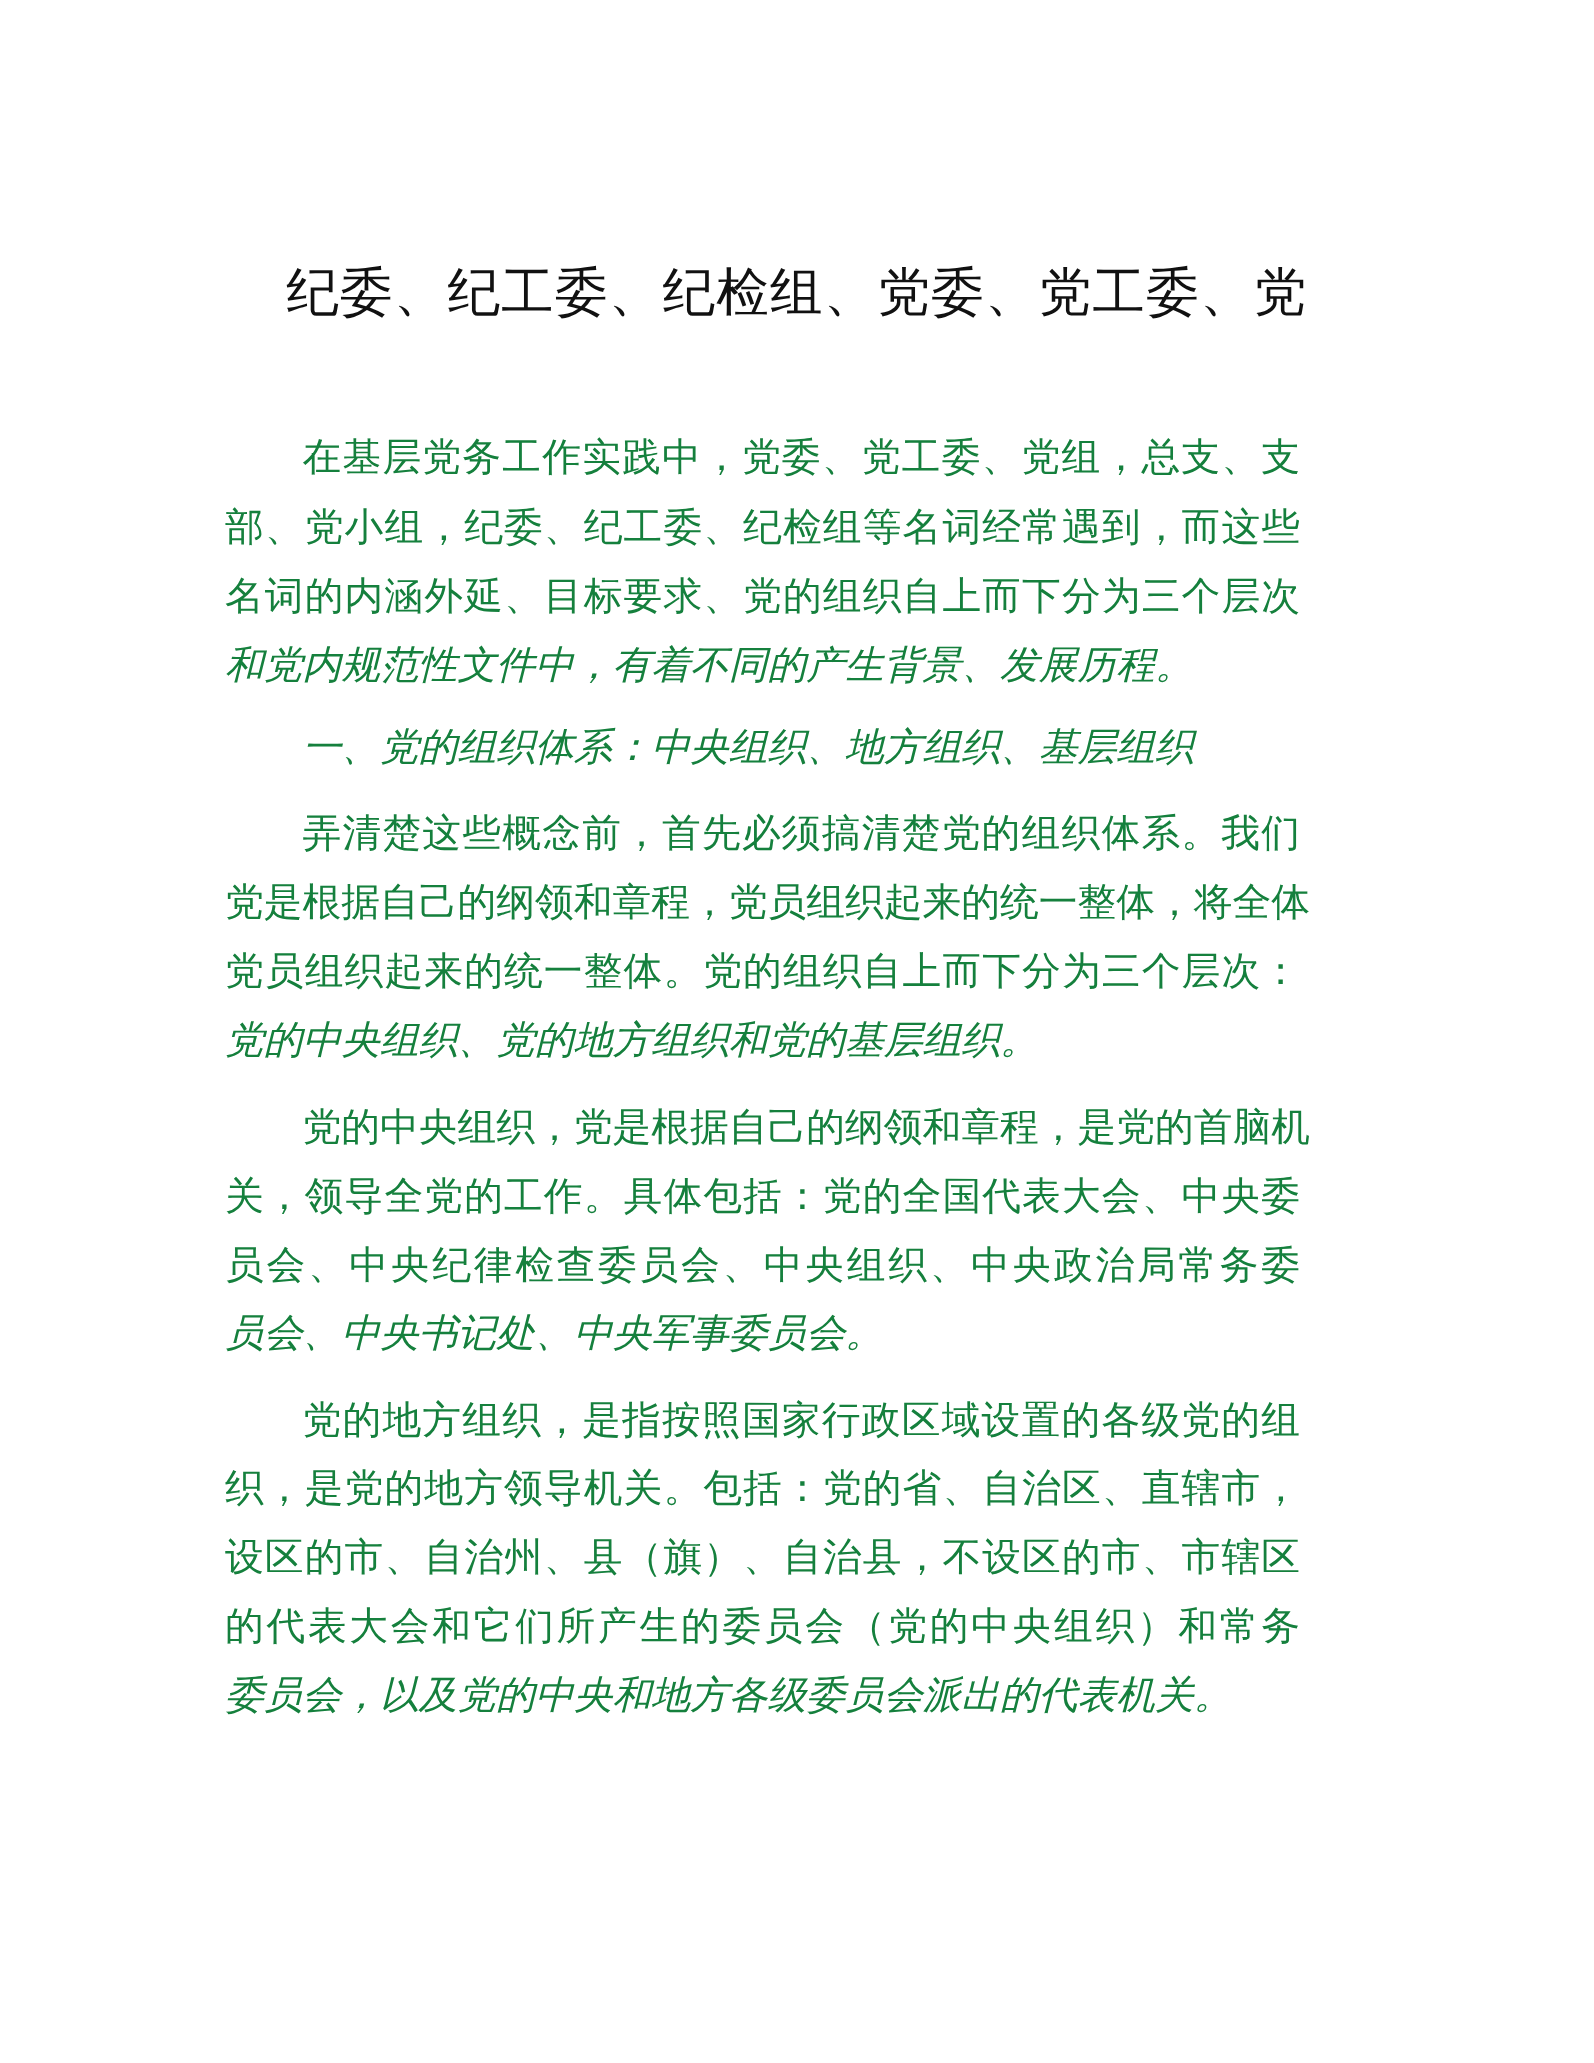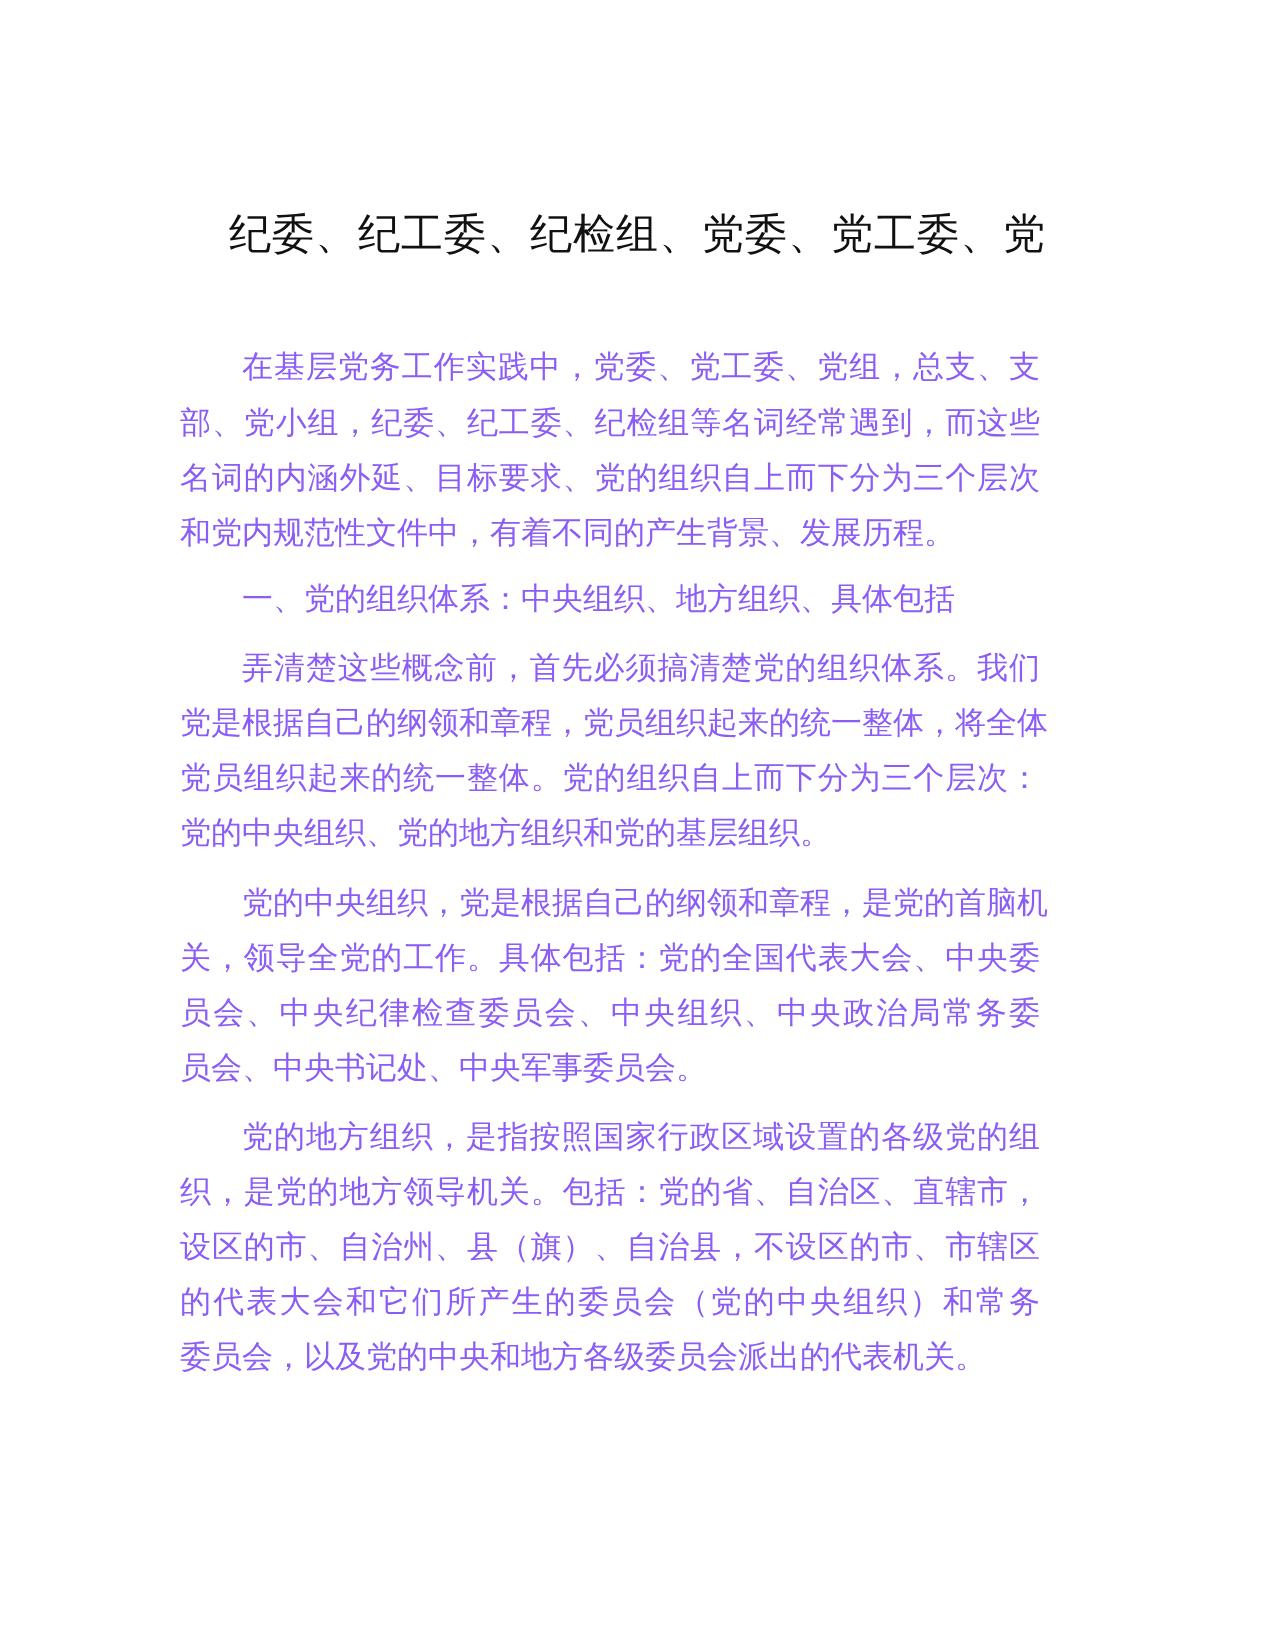--- a/index.html
+++ b/index.html
@@ -3,42 +3,42 @@
 <meta charset="utf-8">
 <style>
   html, body { margin: 0; padding: 0; background: #ffffff; }
   body { width: 1275px; height: 1650px; position: relative; overflow: hidden;
          font-family: "DejaVu Sans", "Liberation Sans", sans-serif; color: #111111; }
   .page { position: absolute; left: 0; top: 0; width: 1275px; height: 1650px; background: #ffffff; padding-left: 32px; }
   .title { position: absolute; left: 0; width: 1275px; text-align: center;
            font-size: 42px; line-height: 58px; letter-spacing: 1px; color: #111; }
   .title .tl { display: block; white-space: nowrap; }
   .line { position: absolute; left: 180px; width: 860px; font-size: 31px; line-height: 40px;
-          white-space: nowrap; color: #8b5cf6; text-align: justify; text-align-last: justify; }
-  .line.last { text-align-last: left; }
+          white-space: nowrap; color: #15803d; text-align: justify; text-align-last: justify; }
+  .line.last { text-align-last: left; font-style: italic; }
   .line.indent { left: 242px; width: 798px; }
 </style>
 </head>
 <body>
 
 <div class="page">
 
   <h1 class="title" style="top:205px;margin:0;font-weight:normal;">
     <span class="tl">纪委、纪工委、纪检组、党委、党工委、党</span>
   </h1>
 
   <div>
     <div class="line indent" style="top:346px">在基层党务工作实践中，党委、党工委、党组，总支、支</div>
     <div class="line" style="top:402px">部、党小组，纪委、纪工委、纪检组等名词经常遇到，而这些</div>
     <div class="line" style="top:457px">名词的内涵外延、目标要求、党的组织自上而下分为三个层次</div>
     <div class="line last" style="top:512px">和党内规范性文件中，有着不同的产生背景、发展历程。</div>
   </div>
 
   <div>
-    <div class="line indent last" style="top:578px">一、党的组织体系：中央组织、地方组织、具体包括</div>
+    <div class="line indent last" style="top:578px">一、党的组织体系：中央组织、地方组织、基层组织</div>
   </div>
 
   <div>
     <div class="line indent" style="top:647px">弄清楚这些概念前，首先必须搞清楚党的组织体系。我们</div>
     <div class="line" style="top:702px">党是根据自己的纲领和章程，党员组织起来的统一整体，将全体</div>
     <div class="line" style="top:757px">党员组织起来的统一整体。党的组织自上而下分为三个层次：</div>
     <div class="line last" style="top:812px">党的中央组织、党的地方组织和党的基层组织。</div>
   </div>
 
   <div>

